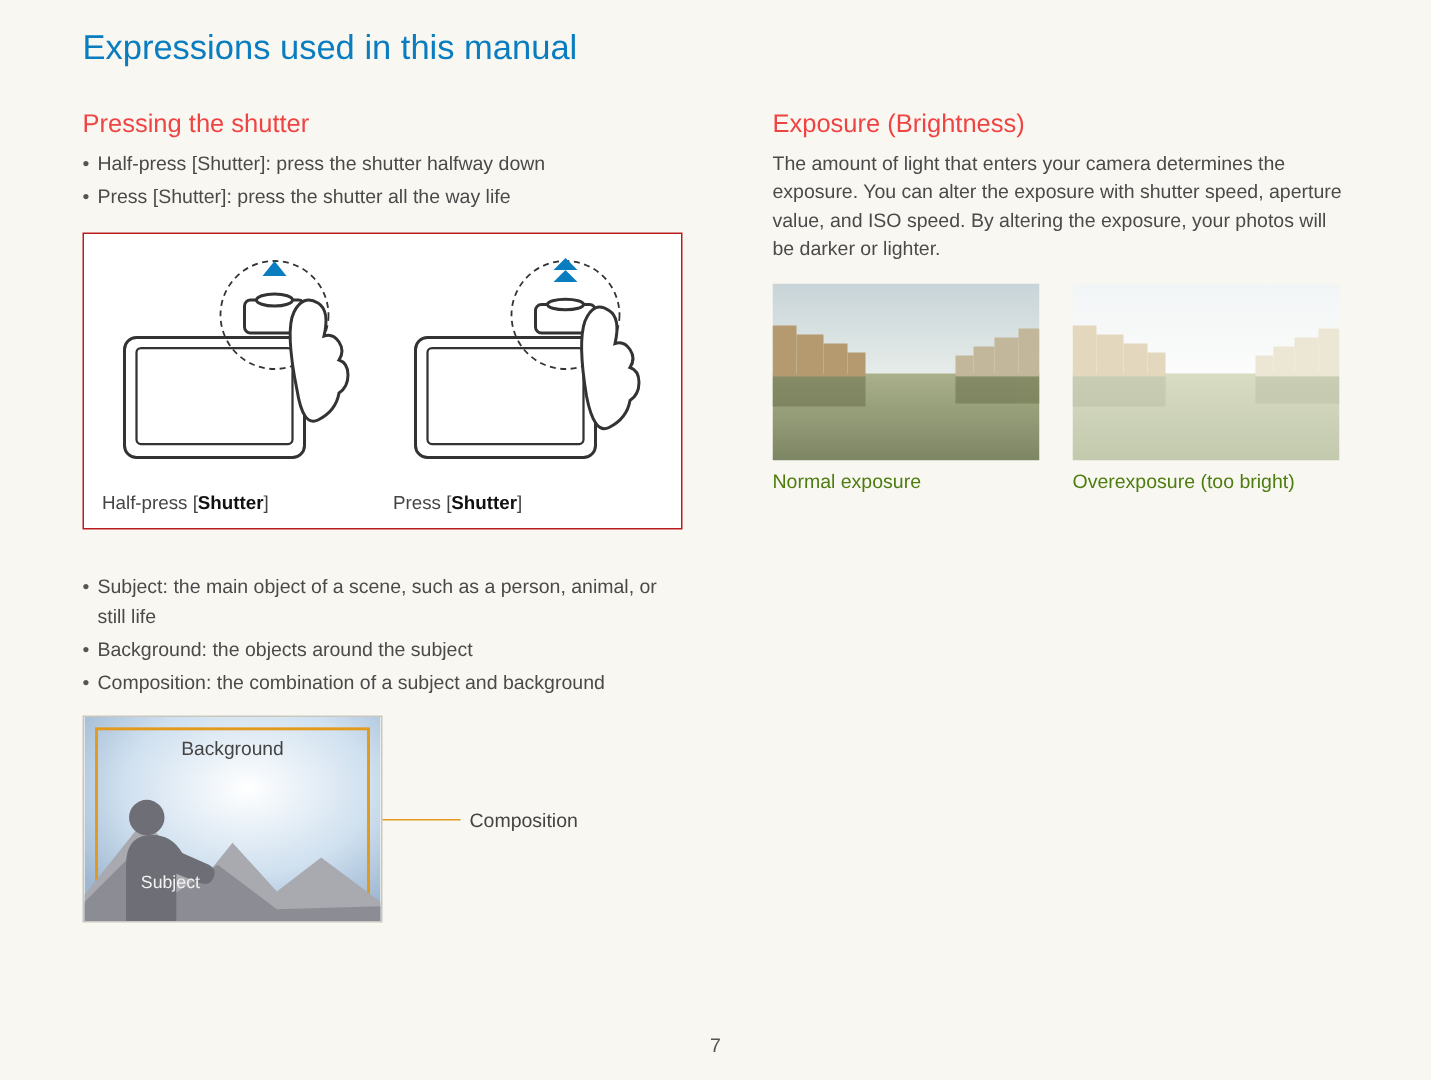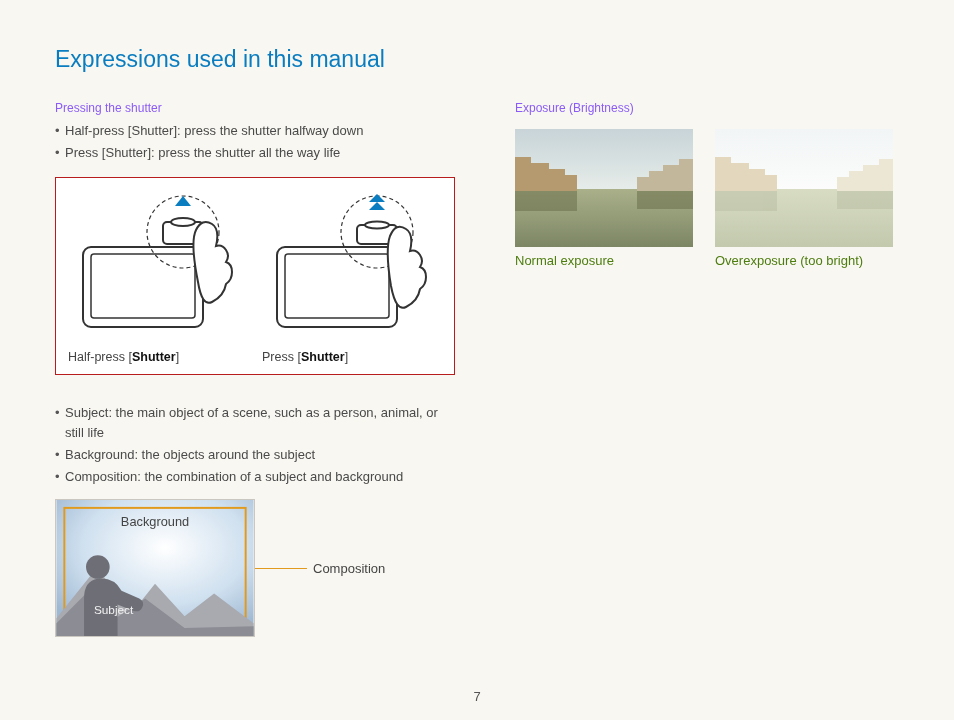--- a/index.html
+++ b/index.html
@@ -7,38 +7,38 @@
     background: #f8f7f1;
     font-family: "Helvetica Neue", Helvetica, Arial, sans-serif;
     font-weight: 300;
     color: #4a4a4a;
     width: 954px;
     height: 720px;
     overflow: hidden;
     position: relative;
   }
   .page {
-    padding: 46px 55px 0 55px;
+    padding: 18px 55px 0 55px;
   }
   h1.title {
     font-size: 23px;
     font-weight: 400;
     color: #0a7dc0;
     margin-bottom: 28px;
   }
   .cols {
     display: flex;
     gap: 60px;
   }
   .lcol { width: 400px; }
   .rcol { width: 384px; }
   h2.sub {
-    font-size: 12px;
+    font-size: 17px;
     font-weight: 400;
-    color: #8b5cf6;
+    color: #ef4444;
     margin-bottom: 6px;
   }
   ul.b { list-style: none; font-size: 13px; line-height: 20px; }
   ul.b > li { position: relative; padding-left: 10px; margin-bottom: 2px; }
   ul.b > li::before { content: "•"; position: absolute; left: 0; color: #555; }
   .para { font-size: 13px; line-height: 19px; }
   .figbox {
     border: 1px solid #b91c1c;
     background: #fff;
     padding: 14px 12px 10px 12px;
@@ -168,20 +168,21 @@
         </svg>
         <div class="leader">
           <div class="line"></div>
           <div class="lbl">Composition</div>
         </div>
       </div>
     </div>
 
     <div class="rcol">
       <h2 class="sub">Exposure (Brightness)</h2>
+      <p class="para">The amount of light that enters your camera determines the exposure. You can alter the exposure with shutter speed, aperture value, and ISO speed. By altering the exposure, your photos will be darker or lighter.</p>
 
       <div class="photos">
         <div class="photo">
           <svg width="178" height="118" viewBox="0 0 178 118">
             <defs>
               <linearGradient id="skyn" x1="0" y1="0" x2="0" y2="1">
                 <stop offset="0%" stop-color="#c8d4d8"></stop>
                 <stop offset="100%" stop-color="#e6ece9"></stop>
               </linearGradient>
               <linearGradient id="watn" x1="0" y1="0" x2="0" y2="1">

